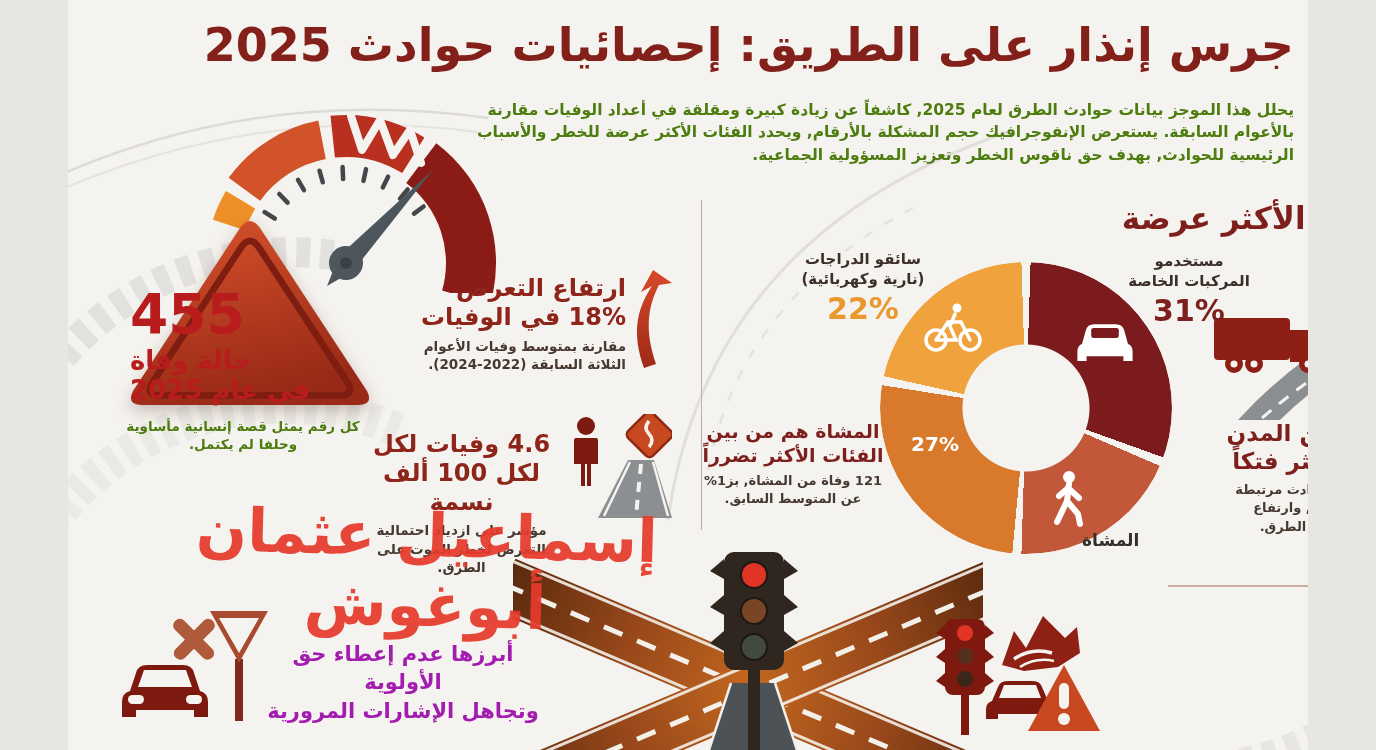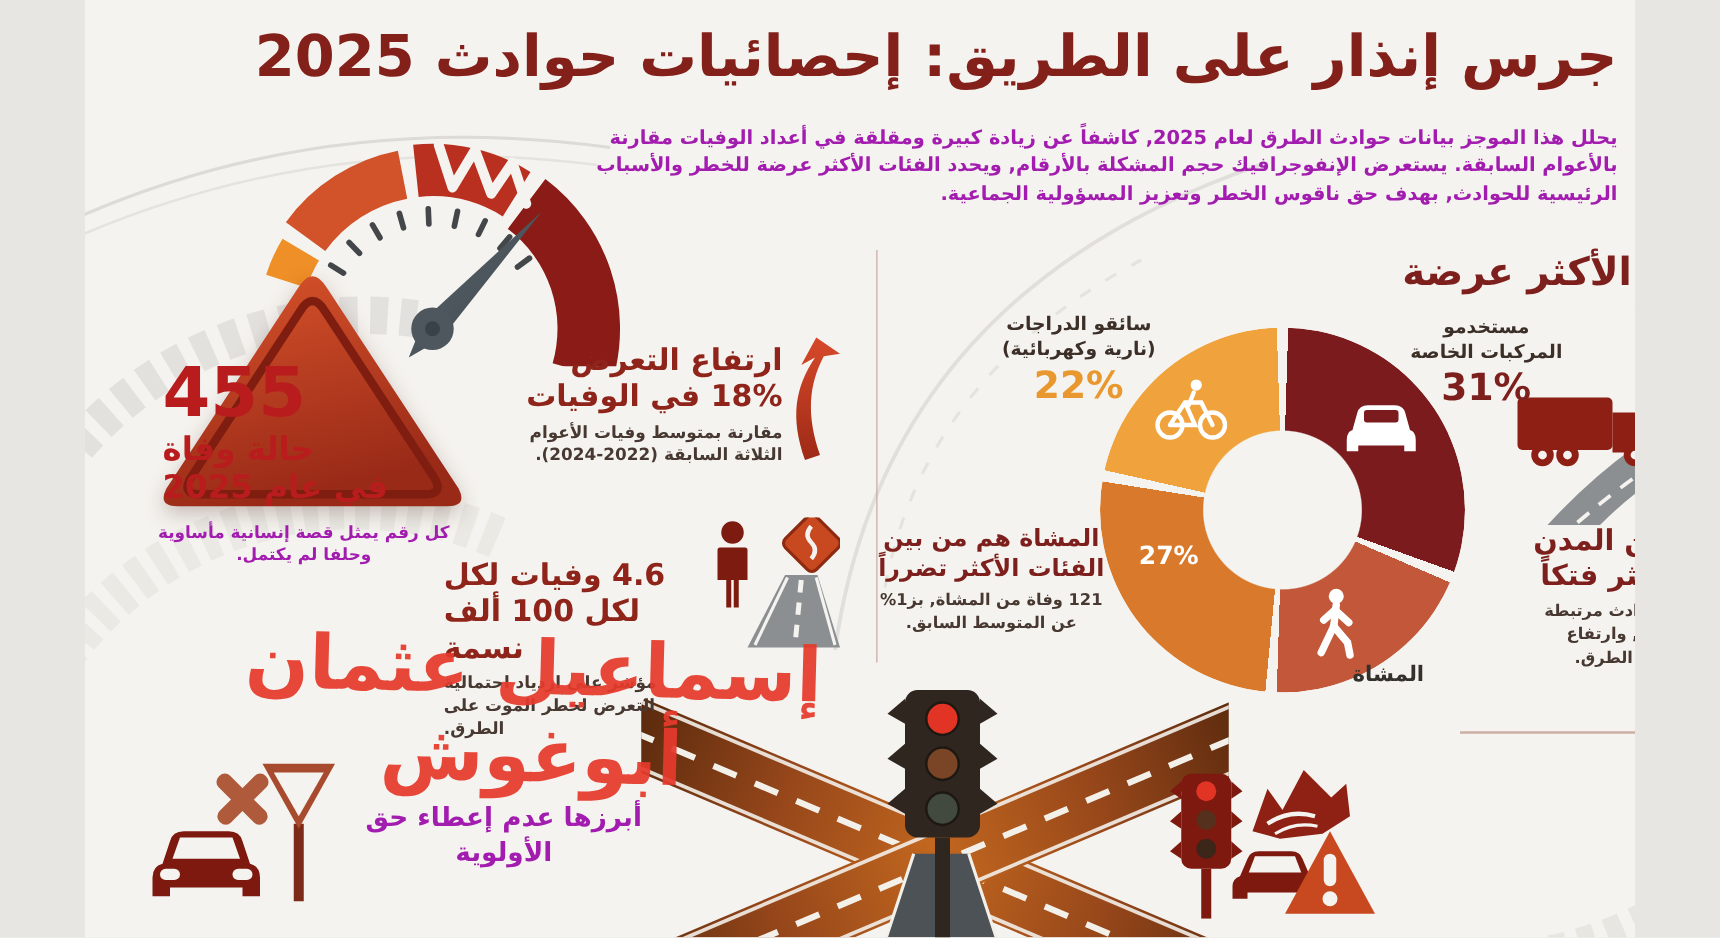--- a/index.html
+++ b/index.html
@@ -6,21 +6,21 @@
   body{
     font-family:"DejaVu Sans","Liberation Sans",sans-serif;
     background:#e8e6e2;
   }
   #canvas{
     position:relative;width:1240px;height:750px;margin:0 auto;
     background:#f5f3ef;overflow:hidden;direction:rtl;
   }
   .abs{position:absolute;}
   .maroon{color:#7d1f1c;}
-  .body-text{color:#a21caf;}
+  .body-text{color:#4d7c0f;}
   
   svg.decor{position:absolute;left:0;top:0;z-index:0;}
   .divider{position:absolute;left:633px;top:200px;width:1px;height:330px;background:#c6aba3;z-index:1;}
   .hline-right{position:absolute;left:1100px;top:585px;width:276px;height:2px;background:#9b5a49;opacity:.45;z-index:1;}
   
   .title{
     right:14px;top:18px;width:1230px;text-align:right;
     font-size:46px;font-weight:800;color:#84201a;letter-spacing:-1px;z-index:3;
   }
   .intro{
@@ -30,21 +30,21 @@
   
   .tri-wrap{left:52px;top:205px;width:260px;height:210px;z-index:3;}
   .tri-text{left:62px;top:286px;width:240px;text-align:left;color:#b91c1c;z-index:4;line-height:1.05;}
   .tri-text .v{font-size:55px;font-weight:800;}
   .tri-text .l{font-size:26px;font-weight:800;margin-top:3px;}
   .tri-caption{left:58px;top:417px;width:234px;text-align:center;font-size:13.5px;font-weight:700;z-index:3;line-height:1.35;}
   
   .gauge-wrap{left:113px;top:58px;width:340px;height:235px;z-index:2;}
   
   .stat1{left:330px;top:274px;width:228px;text-align:right;z-index:3;}
-  .stat2{left:287px;top:446px;width:213px;text-align:left;z-index:3;}
+  .stat2{left:287px;top:430px;width:213px;text-align:center;z-index:3;}
   .stat-h{font-size:24px;font-weight:800;color:#8e241a;line-height:1.2;}
   .stat-s{font-size:13.5px;font-weight:700;color:#473931;line-height:1.35;margin-top:5px;}
   .arrow-wrap{left:550px;top:268px;width:62px;height:102px;z-index:3;}
   .stat2-icons{left:502px;top:414px;width:102px;height:110px;z-index:3;}
   
   .risk-title{left:950px;top:200px;width:402px;text-align:right;font-size:31px;font-weight:800;z-index:3;}
   .donut-wrap{left:812px;top:262px;width:292px;height:292px;z-index:2;}
   #donut{width:292px;height:292px;border-radius:50%;}
   .donut-icon{position:absolute;z-index:3;}
   .pct-inner{left:10px;top:170px;width:90px;text-align:center;color:#fff;font-size:20px;font-weight:800;z-index:3;}
@@ -302,20 +302,21 @@
     </g>
     <g transform="translate(4,58)">
       <path d="M10,30 L16,12 Q18,4 27,4 H63 Q72,4 74,12 L80,30 Q88,32 88,41 V56 H74 V49 H16 V56 H2 V41 Q2,32 10,30 Z" fill="#7d190f"></path>
       <path d="M24,9 H66 L72,26 H18 Z" fill="#f5f3ef"></path>
       <rect x="8" y="34" width="16" height="9" rx="4.5" fill="#f5f3ef"></rect>
       <rect x="66" y="34" width="16" height="9" rx="4.5" fill="#f5f3ef"></rect>
     </g>
   </svg>
   <div class="abs bl-text">
     <span>أبرزها عدم إعطاء حق الأولوية</span><br>
+    <span>وتجاهل الإشارات المرورية</span>
   </div>
 
   <svg class="abs br-icons" viewBox="0 0 175 132">
     <g>
       <g fill="#7d190f">
         <polygon points="17,22 8,30 17,36"></polygon>
           <polygon points="57,22 66,30 57,36"></polygon>
         <polygon points="17,46 8,54 17,60"></polygon>
           <polygon points="57,46 66,54 57,60"></polygon>
         <polygon points="17,70 8,78 17,84"></polygon>

